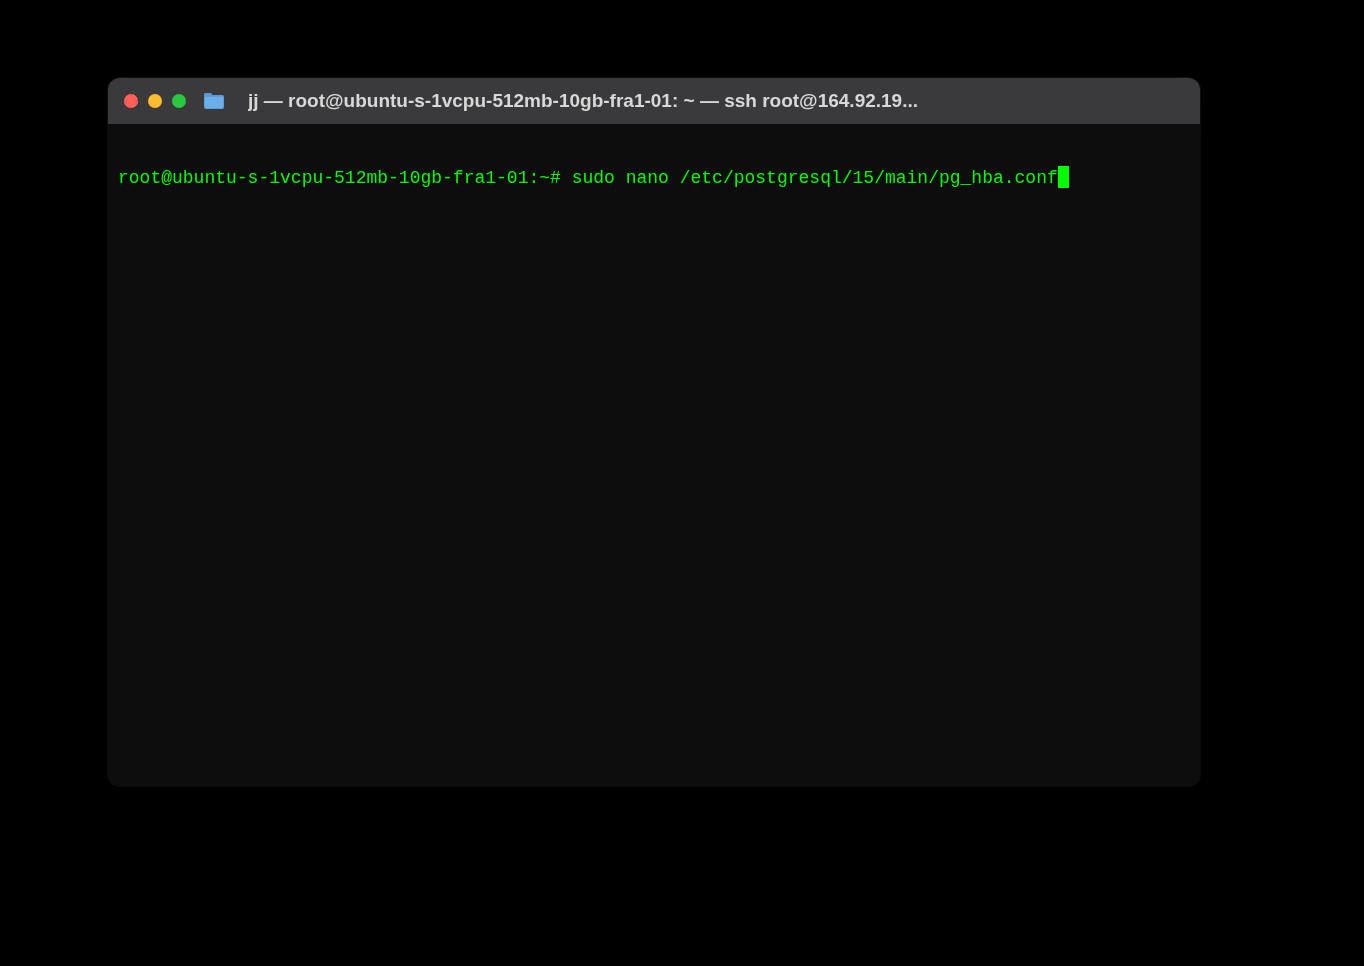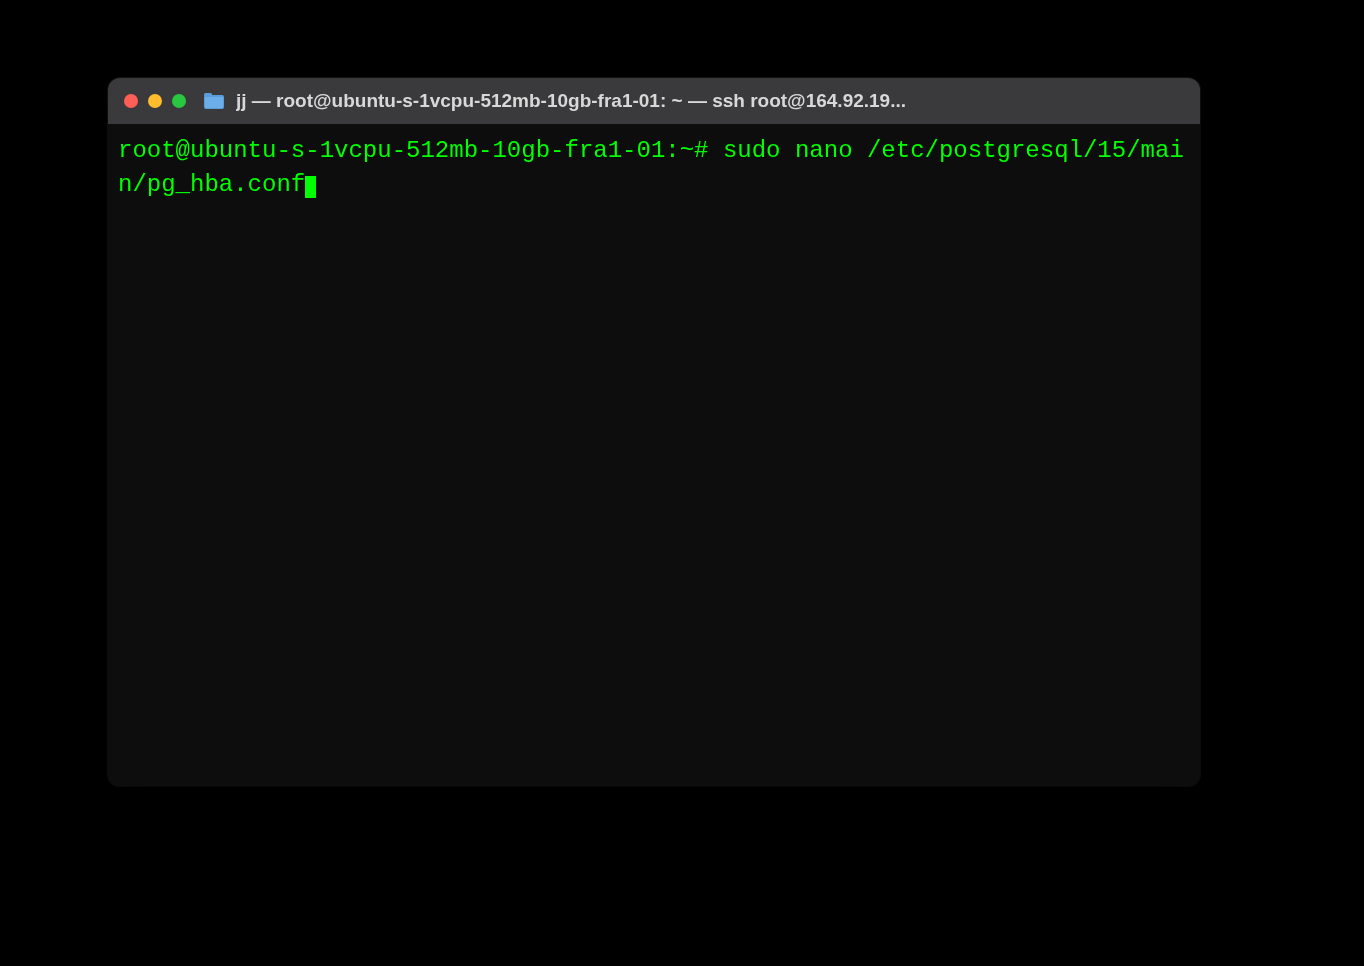--- a/index.html
+++ b/index.html
@@ -71,31 +71,32 @@
     }
     
     .title-text {
       color: #d8d8d8;
       font-size: 19px;
       font-weight: 600;
       white-space: nowrap;
       overflow: hidden;
       text-overflow: ellipsis;
       flex: 1;
-      margin-left: 2px;
+      margin-left: 14px;
     }
     
     .terminal-body {
       padding: 10px 10px;
       height: calc(100% - 46px);
       font-family: "SF Mono", Menlo, Monaco, "Courier New", monospace;
-      font-size: 24px;
+      font-size: 18px;
       line-height: 1.4;
       color: #00ff00;
       overflow: hidden;
+      margin-top: 32px;
     }
     
     .terminal-line {
       white-space: pre-wrap;
       word-break: break-all;
     }
     
     .prompt {
       color: #00ff00;
     }

